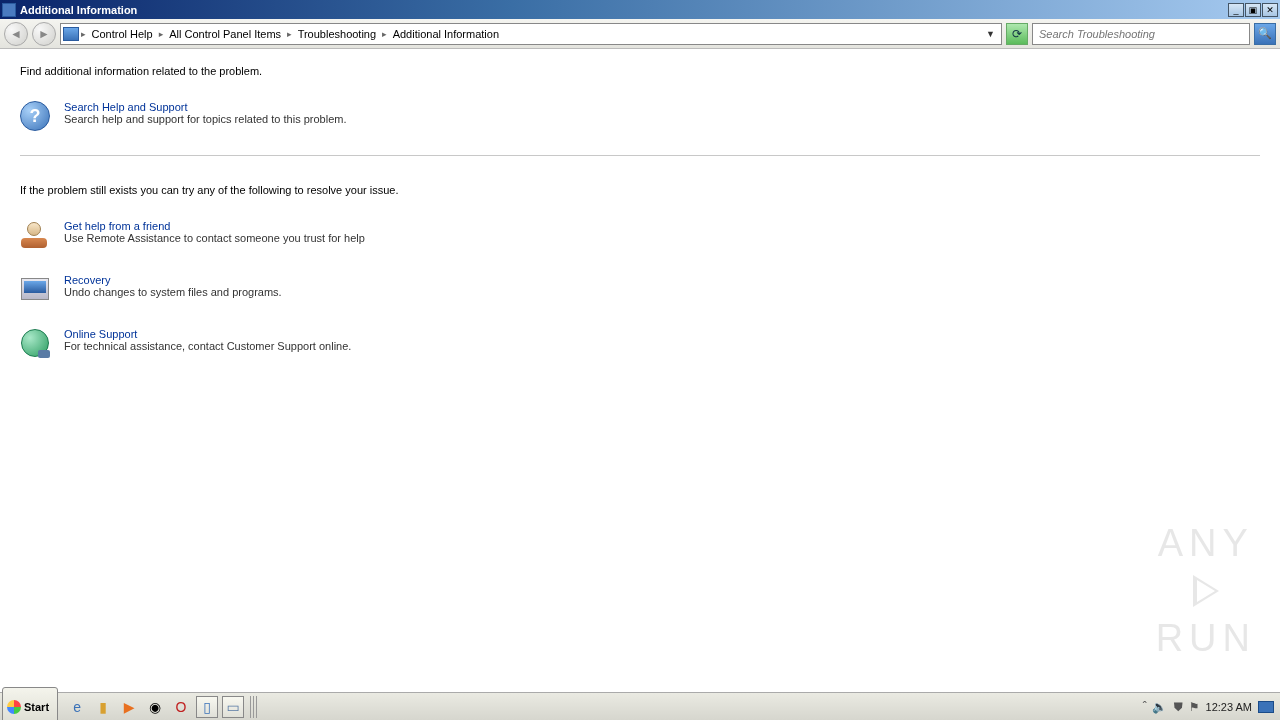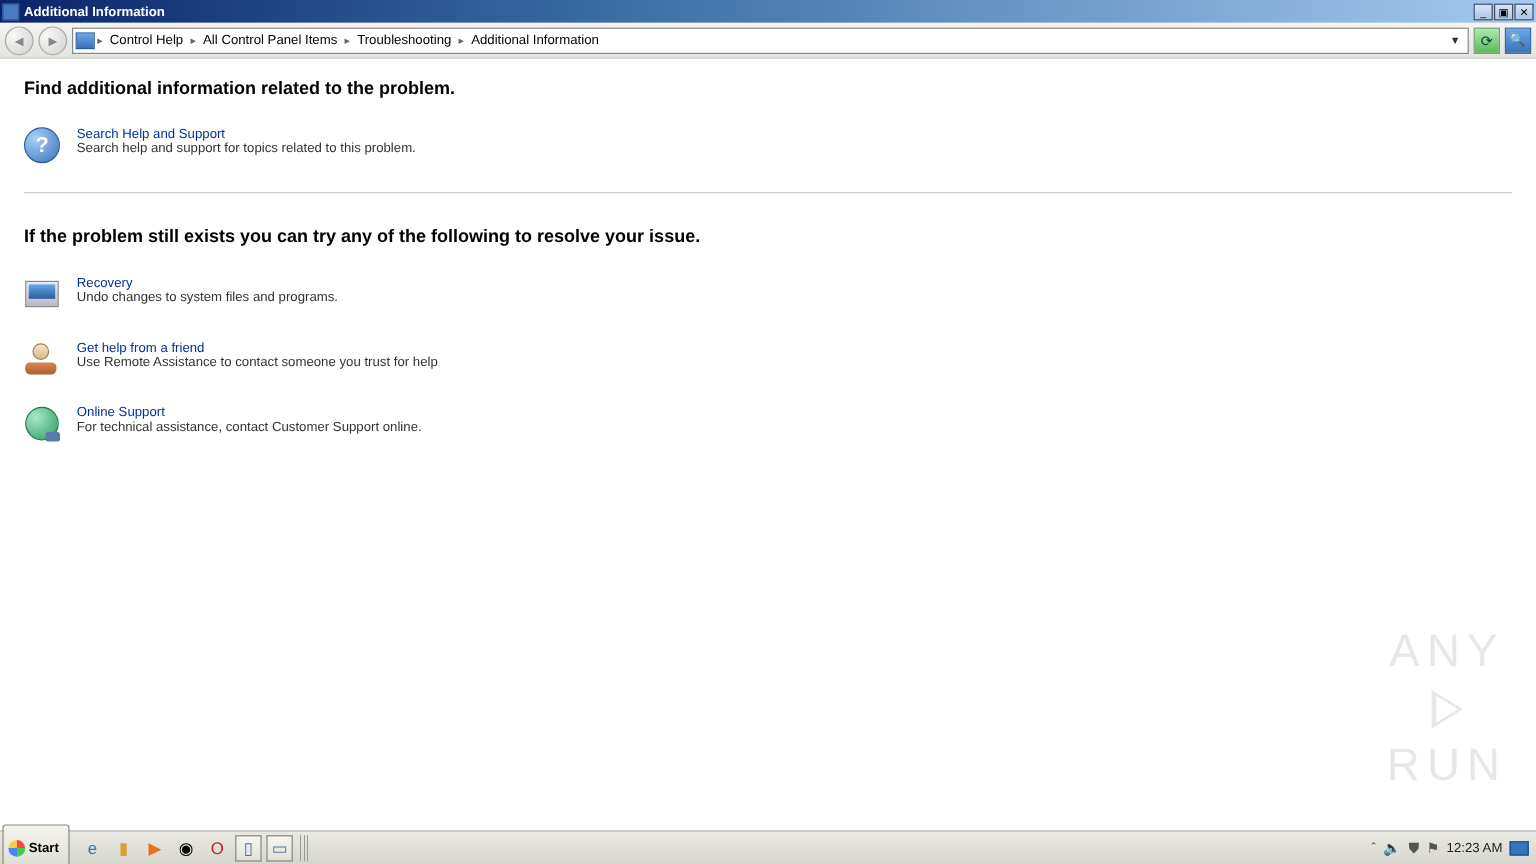--- a/index.html
+++ b/index.html
@@ -125,22 +125,22 @@
   cursor: pointer;
 }
 
 
 .content {
   padding: 16px 20px;
   background: #fff;
   height: calc(100% - 19px - 30px - 28px);
 }
 .section-heading {
-  font-weight: bold;
-  font-size: 15px;
+  font-weight: normal;
+  font-size: 11px;
   color: #000;
   margin-bottom: 24px;
 }
 .option-row {
   display: flex;
   align-items: flex-start;
   gap: 14px;
   margin-bottom: 24px;
 }
 .option-icon {
@@ -301,57 +301,60 @@
     <span class="crumb">Control Help</span>
     <span class="crumb-sep">▸</span>
     <span class="crumb">All Control Panel Items</span>
     <span class="crumb-sep">▸</span>
     <span class="crumb">Troubleshooting</span>
     <span class="crumb-sep">▸</span>
     <span class="crumb">Additional Information</span>
     <span class="ab-drop">▼</span>
   </div>
   <div class="refresh-btn">⟳</div>
+  <div class="search-box">
+    <input type="text" placeholder="Search Troubleshooting" style="">
+  </div>
   <div class="search-go">🔍</div>
 </div>
 
 <div class="content">
   <div class="section-heading">Find additional information related to the problem.</div>
 
   <div class="option-row">
     <div class="option-icon">
       <div class="icon-help">?</div>
     </div>
     <div class="option-text">
       <div class="link">Search Help and Support</div>
       <div class="desc">Search help and support for topics related to this problem.</div>
     </div>
   </div>
 
   <hr class="divider">
 
   <div class="section-heading">If the problem still exists you can try any of the following to resolve your issue.</div>
+
+  <div class="option-row">
+    <div class="option-icon">
+        <div class="icon-friend"></div>
+      </div>
+    <div class="option-text">
+      <div class="link">Get help from a friend</div>
+      <div class="desc">Use Remote Assistance to contact someone you trust for help</div>
+    </div>
+  </div>
 
   <div class="option-row">
     <div class="option-icon">
         <div class="icon-recovery"></div>
       </div>
     <div class="option-text">
       <div class="link">Recovery</div>
       <div class="desc">Undo changes to system files and programs.</div>
-    </div>
-  </div>
-
-  <div class="option-row">
-    <div class="option-icon">
-        <div class="icon-friend"></div>
-      </div>
-    <div class="option-text">
-      <div class="link">Get help from a friend</div>
-      <div class="desc">Use Remote Assistance to contact someone you trust for help</div>
     </div>
   </div>
 
   <div class="option-row">
     <div class="option-icon">
         <div class="icon-online"></div>
       </div>
     <div class="option-text">
       <div class="link">Online Support</div>
       <div class="desc">For technical assistance, contact Customer Support online.</div>

